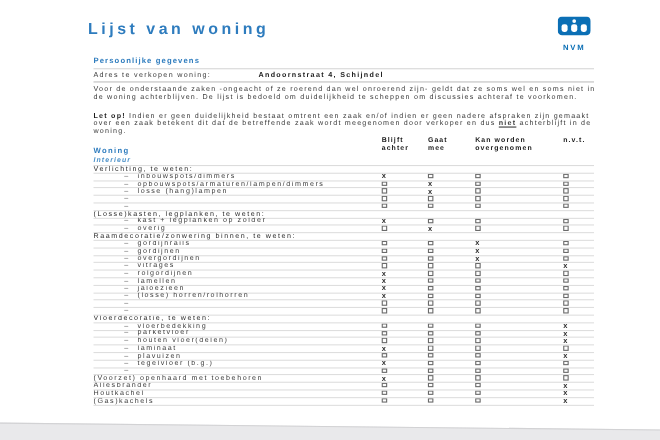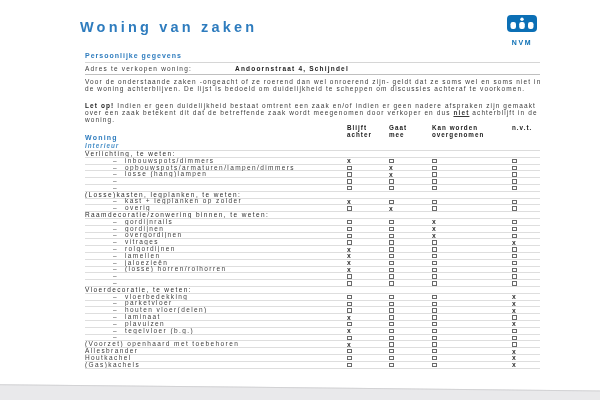--- a/index.html
+++ b/index.html
@@ -61,21 +61,21 @@
 </head>
 <body>
 
 <div class="page">
 
   <div class="band"></div>
   <div class="stripe magenta"></div>
   <div class="stripe blue"></div>
   <div class="stripe green"></div>
 
-  <div class="title">Woning van zaken</div>
+  <div class="title">Lijst van woning</div>
 
   <div class="logo">
     <svg width="30" height="19" viewBox="0 0 30 19">
       <rect x="0" y="0" width="30" height="17" rx="4" fill="#0b6fb5"></rect>
       <circle cx="15" cy="4.2" r="1.7" fill="#ffffff"></circle>
       <rect x="3.5" y="7" width="5.5" height="7" rx="2.2" fill="#ffffff"></rect>
       <rect x="12.2" y="7" width="5.6" height="7" rx="2.2" fill="#ffffff"></rect>
       <rect x="21" y="7" width="5.5" height="7" rx="2.2" fill="#ffffff"></rect>
     </svg>
     <div class="nvm-text">NVM</div>

